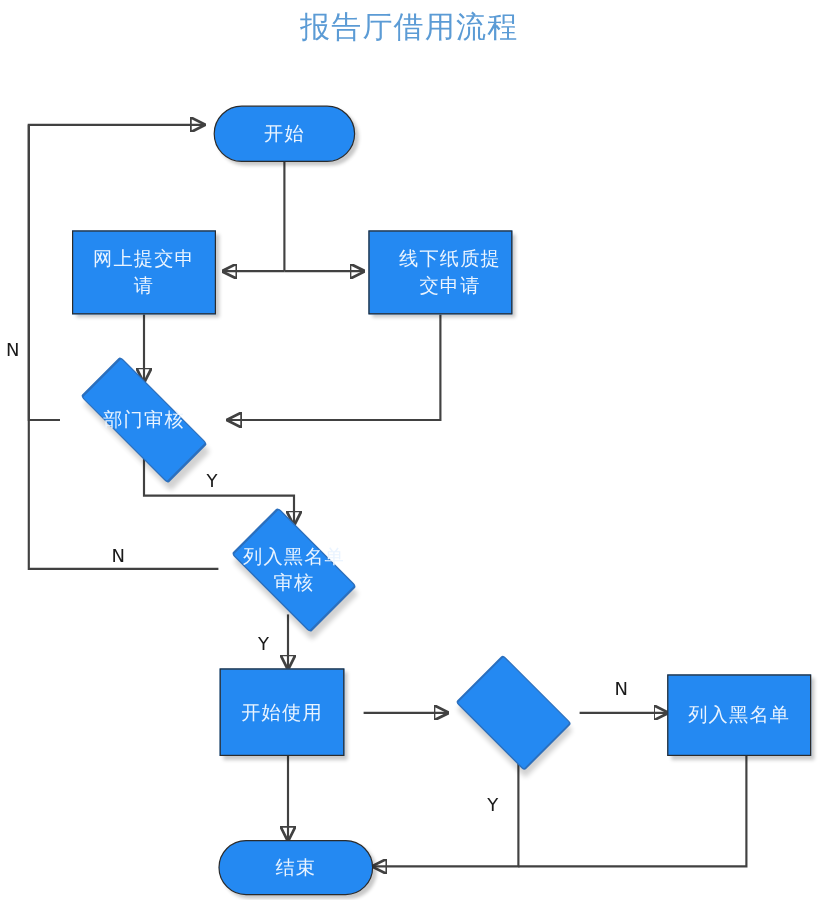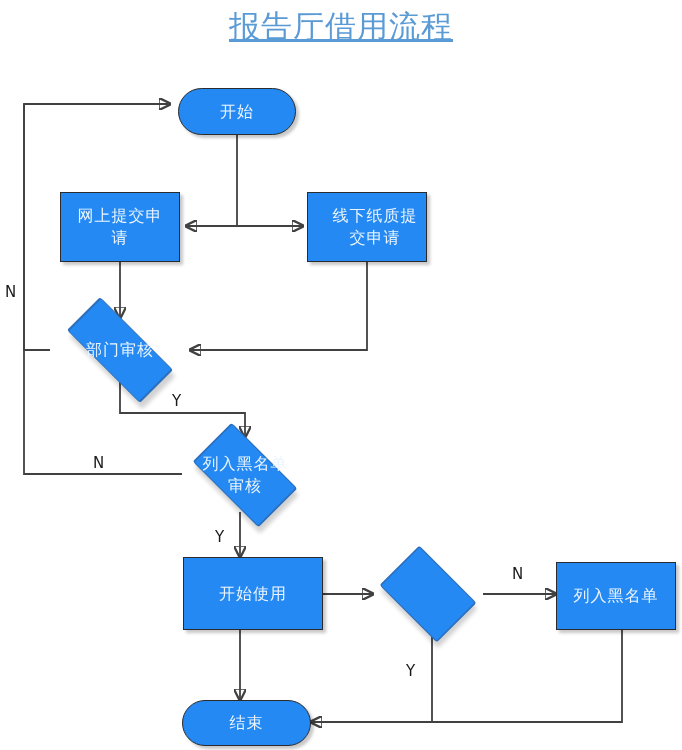--- a/index.html
+++ b/index.html
@@ -22,25 +22,24 @@
     width: 682px;
     height: 750px;
   }
   .diagram-title {
     position: absolute;
     left: 0;
     top: 6px;
     width: 682px;
     text-align: center;
     font-family: "DejaVu Serif", "Liberation Serif", serif;
-    font-size: 31px;
+    font-size: 25px;
     color: #5b9bd5;
     letter-spacing: 1px;
     white-space: nowrap;
-    text-decoration: underline;
   }
   
   .node {
     position: absolute;
     box-sizing: border-box;
     display: flex;
     align-items: center;
     justify-content: center;
     text-align: center;
   }
@@ -174,21 +173,21 @@
     <span class="diamond-body" style="width:48px; height:48px; border-radius:2px; transform:translate(-50%,-50%) rotate(45deg) scale(2.06,0.94);"></span>
     <span class="node-label">部门审核</span>
   </div>
 
   <div class="node shape-diamond" style="left:182px; top:437px; width:126px; height:75px;">
     <span class="diamond-body" style="width:48px; height:48px; border-radius:2px; transform:translate(-50%,-50%) rotate(45deg) scale(1.86,1.10);"></span>
     <span class="node-label">列入黑名单
 审核</span>
   </div>
 
-  <div class="node shape-rect" style="left:183px; top:557px; width:140px; height:73px;">
+  <div class="node shape-rect" style="left:183px; top:557px; width:104px; height:73px;">
     <span class="node-label">开始使用</span>
   </div>
 
   <div class="node shape-diamond" style="left:373px; top:556px; width:110px; height:76px;">
     <span class="diamond-body" style="width:48px; height:48px; border-radius:2px; transform:translate(-50%,-50%) rotate(45deg) scale(1.62,1.12);"></span>
   </div>
 
   <div class="node shape-rect" style="left:556px; top:562px; width:120px; height:68px;">
     <span class="node-label">列入黑名单</span>
   </div>

